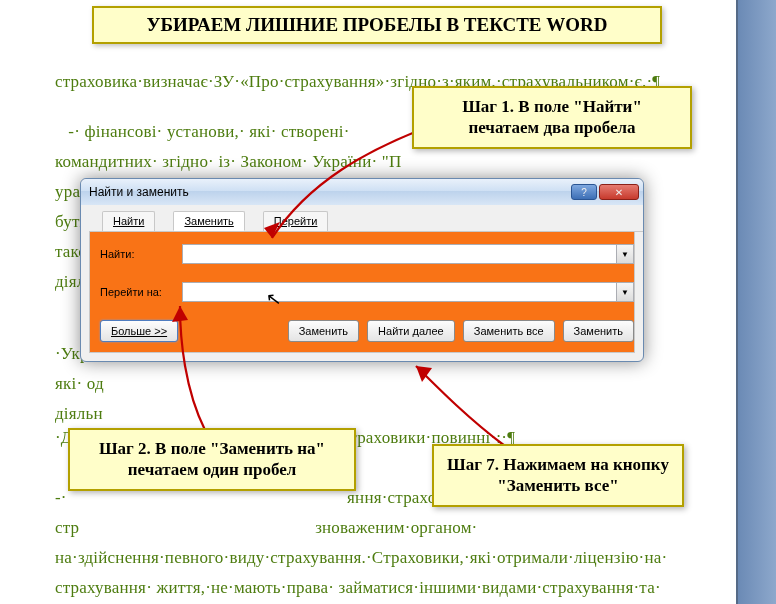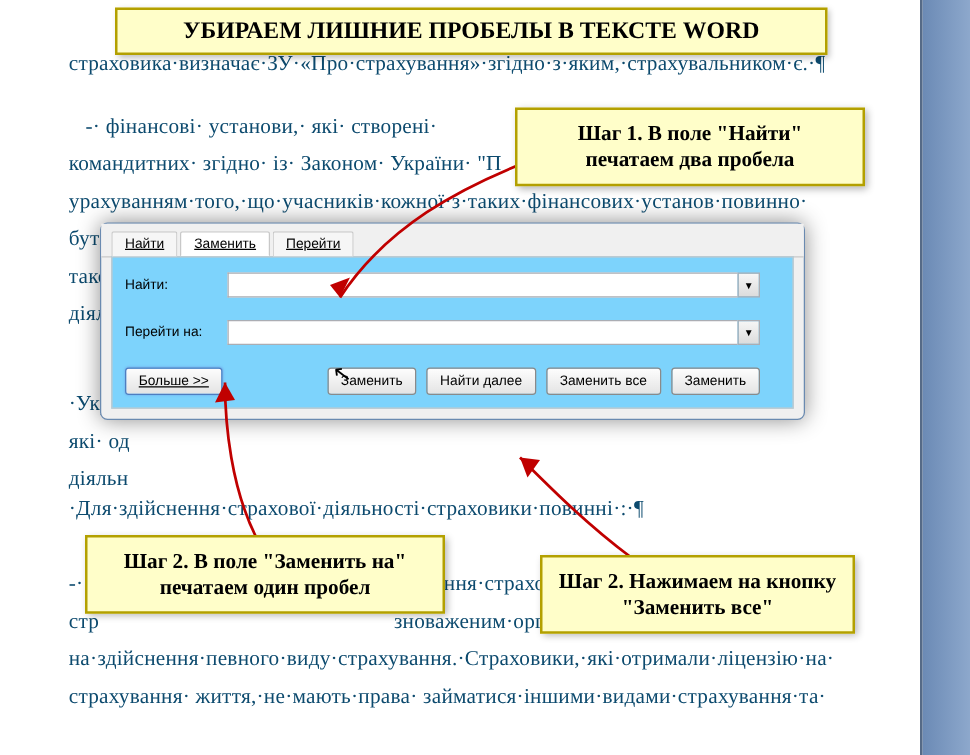--- a/index.html
+++ b/index.html
@@ -35,26 +35,27 @@
     text-align: center;
     padding: 6px 10px;
     font-size: 19px;
     font-weight: bold;
     font-family: "Times New Roman", serif;
     z-index: 30;
   }
   .bodytext {
     position: absolute;
     left: 55px; right: 60px;
-    color: #0c4a6e;
+    color: #4d7c0f;
     font-size: 17px;
     line-height: 30px;
     letter-spacing: 0.2px;
     text-align: justify;
     white-space: pre-wrap;
+    margin-top: 31px;
   }
   .bt0 { top: 36px; }
   .bt1 { top: 86px; }
   .bt2 { top: 308px; }
   .bt3 { top: 392px; }
 
   
   .dialog {
     position: absolute;
     left: 80px; top: 178px;
@@ -82,48 +83,49 @@
     width: 26px; height: 16px;
     margin-left: 2px;
     border-radius: 3px;
     display: flex; align-items: center; justify-content: center;
     font-size: 10px; color: #eee;
   }
   .winbtn.help { background: linear-gradient(#7ea8e0,#3d6fb5); border:1px solid #2a5593;}
   .winbtn.close { background: linear-gradient(#e67b71,#c73a2d); border:1px solid #8a2018; width:40px;}
   .tabs {
     display: flex;
-    gap: 0;
+    gap: 16px;
     padding: 6px 8px 0 8px;
     background: #f0f0f0;
     border-bottom: 1px solid #c8c8c8;
     margin-bottom: -1px;
+    margin-left: 13px;
   }
   .tab {
     padding: 3px 10px;
     border: 1px solid #c8c8c8;
     border-bottom: none;
     background: #f6f6f6;
     font-size: 11px;
     color: #000;
     border-radius: 2px 2px 0 0;
     margin-right: 2px;
     position: relative;
   }
   .tab.active {
     background: #fff;
     z-index: 2;
     border-bottom: 1px solid #fff;
   }
   .tab u { text-decoration: underline; }
   .body {
-    background: #7dd3fc;
+    background: #f97316;
     border: 1px solid #c8c8c8;
     margin: 0 8px 8px 8px;
-    padding: 12px 26px 10px 10px;
+    padding: 12px 0 10px 10px;
   }
   .row {
     display: flex;
     align-items: center;
     margin-bottom: 18px;
   }
   .row label {
     width: 82px;
     font-size: 11px;
   }
@@ -219,20 +221,30 @@
 -·                                                               яння·страховою·
 стр                                                     зноваженим·органом·
 на·здійснення·певного·виду·страхування.·Страховики,·які·отримали·ліцензію·на·
 страхування· життя,·не·мають·права· займатися·іншими·видами·страхування·та·</div>
 </div>
 <div class="right-gutter"></div>
 
 <div class="title-banner">УБИРАЕМ ЛИШНИЕ ПРОБЕЛЫ В ТЕКСТЕ WORD</div>
 
 <div class="dialog">
+  <div class="titlebar">
+    <span>Найти и заменить</span>
+    <span class="spacer"></span>
+    <div class="winbtn help">
+        <span>?</span>
+      </div>
+    <div class="winbtn close">
+        <span>✕</span>
+      </div>
+  </div>
   <div class="tabs">
     <div class="tab"><u>Найти</u></div>
     <div class="tab active"><u>Заменить</u></div>
     <div class="tab"><u>Перейти</u></div>
   </div>
   <div class="body">
     <div class="row">
       <label>Найти:</label>
       <div class="combo">
         <input type="text" value="" style="">
@@ -256,21 +268,21 @@
       <button class="btn">Заменить все</button>
       <button class="btn">Заменить</button>
     </div>
   </div>
 </div>
 
 <div class="cursor">↖</div>
 
 <div class="callout c1">Шаг 1. В поле "Найти" печатаем два пробела</div>
 <div class="callout c2">Шаг 2. В поле "Заменить на" печатаем один пробел</div>
-<div class="callout c3">Шаг 2. Нажимаем на кнопку "Заменить все"</div>
+<div class="callout c3">Шаг 7. Нажимаем на кнопку "Заменить все"</div>
 
 <svg class="arrow" style="left:260px; top:130px;" width="180" height="120">
   <path d="M160 0 C 110 20, 50 50, 12 108"></path>
   <polygon class="head" points="12,108 20,92 4,98"></polygon>
 </svg>
 <svg class="arrow" style="left:170px; top:300px;" width="100" height="140">
   <path d="M35 130 C 15 90, 10 40, 10 6"></path>
   <polygon class="head" points="10,6 2,22 18,20"></polygon>
 </svg>
 <svg class="arrow" style="left:410px; top:360px;" width="120" height="100">

